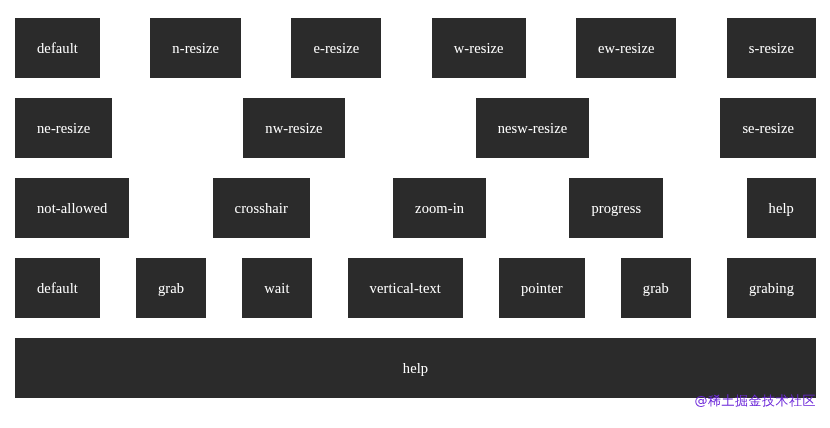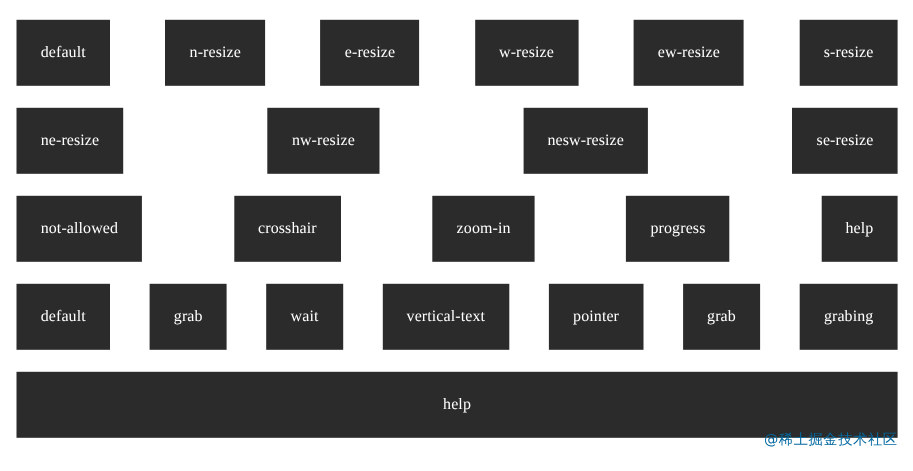--- a/index.html
+++ b/index.html
@@ -50,21 +50,21 @@
 
   .tile.wide-bar {
     width: 100%;
     padding: 0;
   }
 
   .watermark {
     position: absolute;
     right: 14px;
     top: 394px;
-    color: #0369a1;
+    color: #6d28d9;
     font-size: 13px;
     line-height: 1;
     letter-spacing: 0.5px;
     font-family: "DejaVu Sans", sans-serif;
     user-select: none;
   }
 </style>
 </head>
 <body>
 

